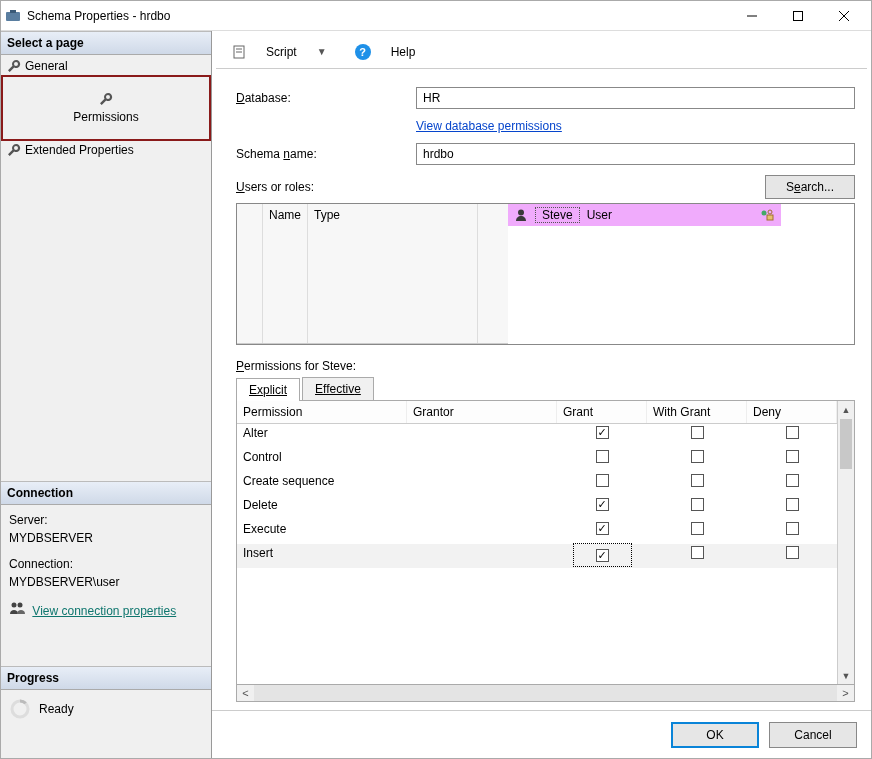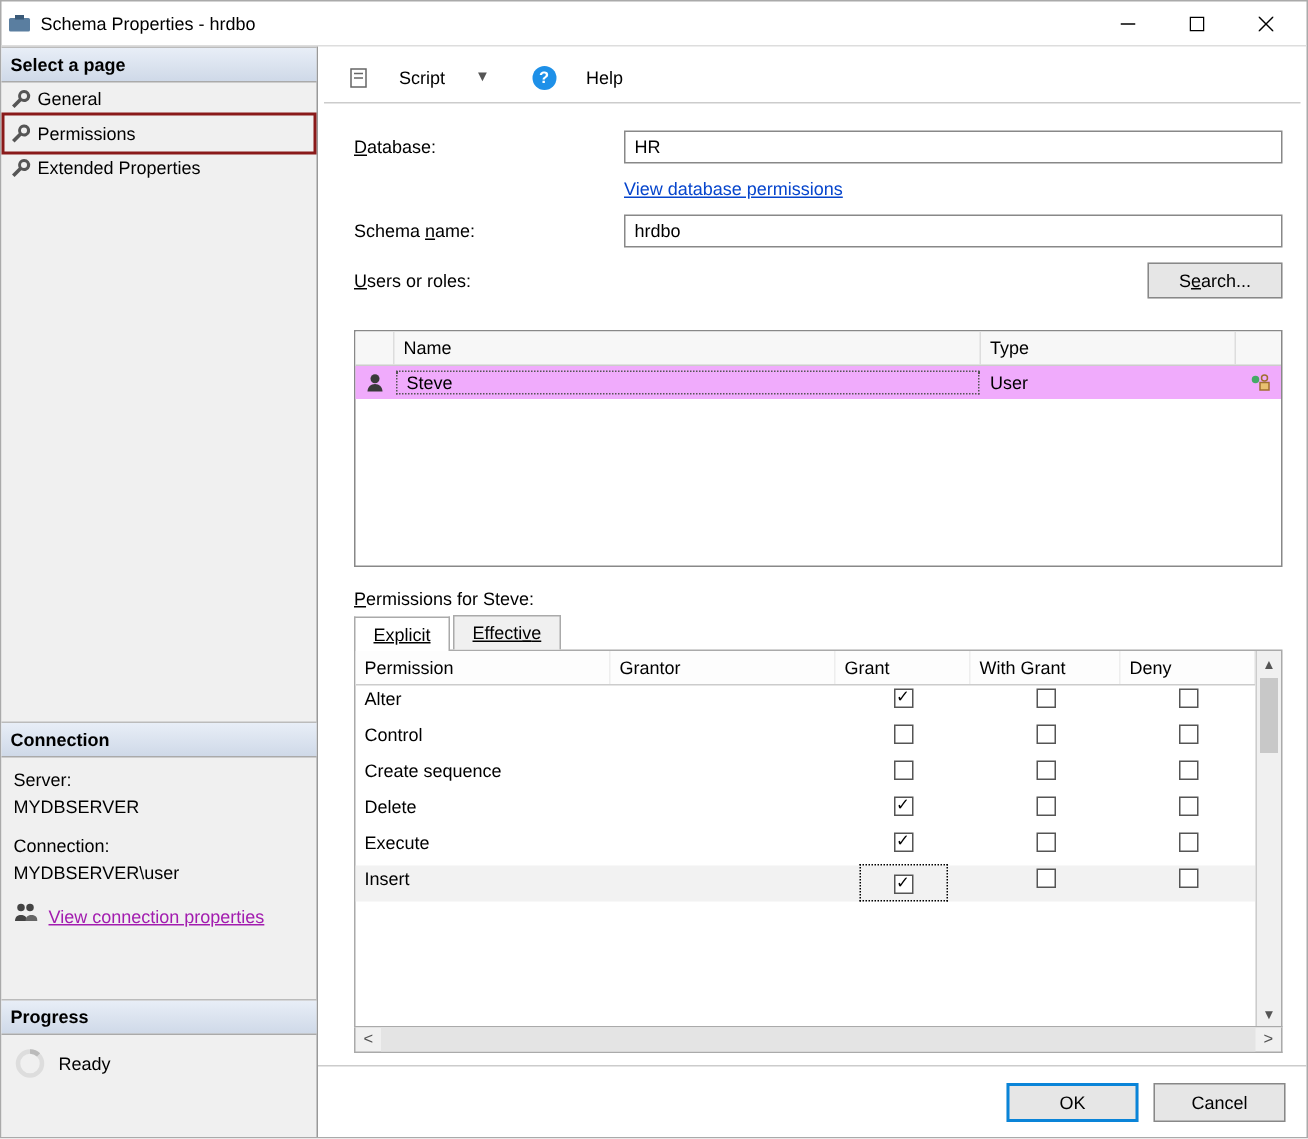--- a/index.html
+++ b/index.html
@@ -7,42 +7,42 @@
 .window { width: 872px; height: 759px; border: 1px solid #aaa; background: #fff; display: flex; flex-direction: column; }
 .titlebar { height: 30px; display: flex; align-items: center; padding: 0 4px; border-bottom: 1px solid #ddd; }
 .titlebar .app-icon { width: 16px; height: 16px; margin-right: 6px; display: inline-flex; }
 .titlebar .title { flex: 1; font-size: 12px; }
 .titlebar .winbtn { width: 46px; height: 30px; display: flex; align-items: center; justify-content: center; cursor: pointer; }
 .body { flex: 1; display: flex; }
 .sidebar { width: 214px; background: #f0f0f0; border-right: 1px solid #999; display: flex; flex-direction: column; }
 .side-section-header { background: linear-gradient(#e8eef7,#cfd9e8); border-top: 1px solid #bbb; border-bottom: 1px solid #aaa; padding: 4px 6px; font-weight: bold; font-size: 12px; }
 .side-items { padding: 2px 0; }
 .side-item { display: flex; align-items: center; padding: 2px 6px; gap: 4px; cursor: pointer; text-align: center; }
-.side-item.selected { border: 2px solid #8a1a1a; padding: 5px 4px; }
+.side-item.selected { border: 2px solid #8a1a1a; padding: 15px 4px; flex-direction: column; }
 .wrench { width: 14px; height: 14px; display: inline-flex; }
 .side-fill { flex: 1; }
 .conn-block { padding: 6px 8px; line-height: 1.5; }
-.conn-link { color: #a21caf; text-decoration: underline; cursor: pointer; }
+.conn-link { color: #0f766e; text-decoration: underline; cursor: pointer; }
 .people-icon { width: 16px; height: 14px; display: inline-flex; margin-right: 4px; }
 .progress-row { display: flex; align-items: center; gap: 8px; padding: 8px; }
 .spinner { width: 22px; height: 22px; }
 .main { flex: 1; display: flex; flex-direction: column; }
 .toolbar { height: 34px; border-bottom: 1px solid #ccc; display: flex; align-items: center; padding: 0 10px 0 16px; gap: 18px; margin: 4px; }
 .script-icon { width: 14px; height: 14px; display: inline-flex; }
 .tb-text { padding: 0 2px; }
 .dropdown-arrow { width: 10px; font-size: 10px; color: #555; }
 .help-icon { width: 16px; height: 16px; border-radius: 50%; background: #1e90e8; color: #fff; display: inline-flex; align-items: center; justify-content: center; font-weight: bold; font-size: 11px; margin-left: 10px; }
 .content { flex: 1; padding: 14px 16px 8px 24px; display: flex; flex-direction: column; overflow: hidden; }
 .form-row { display: flex; align-items: center; margin-bottom: 10px; }
 .form-label { width: 180px; }
 .textbox { border: 1px solid #888; padding: 3px 6px; flex: 1; background: #fff; height: 22px; }
 .linkbtn { color: #0645cc; text-decoration: underline; cursor: pointer; }
 .users-row { display: flex; align-items: center; }
 .search-btn { width: 90px; height: 24px; border: 1px solid #888; background: #e6e6e6; margin-left: auto; cursor: pointer; }
-.grid { border: 1px solid #888; height: 158px; margin-top: 21px; display: flex; flex-direction: column; }
+.grid { border: 1px solid #888; height: 142px; margin-top: 4px; display: flex; flex-direction: row; }
 .grid-header { display: flex; background: #f7f7f7; border-bottom: 1px solid #ccc; }
 .gh-cell { padding: 4px 6px; border-right: 1px solid #ddd; }
 .gh-icon { width: 26px; }
 .gh-name { flex: 1; }
 .gh-type { width: 170px; }
 .gh-act { width: 30px; border-right: none; }
 .grid-row { display: flex; align-items: center; background: #f0abfc; height: 22px; }
 .gr-icon { width: 26px; display: flex; align-items: center; justify-content: center; }
 .gr-name { flex: 1; padding: 0 6px; border: 1px dotted #555; margin: 1px; }
 .gr-type { width: 170px; padding: 0 6px; }

